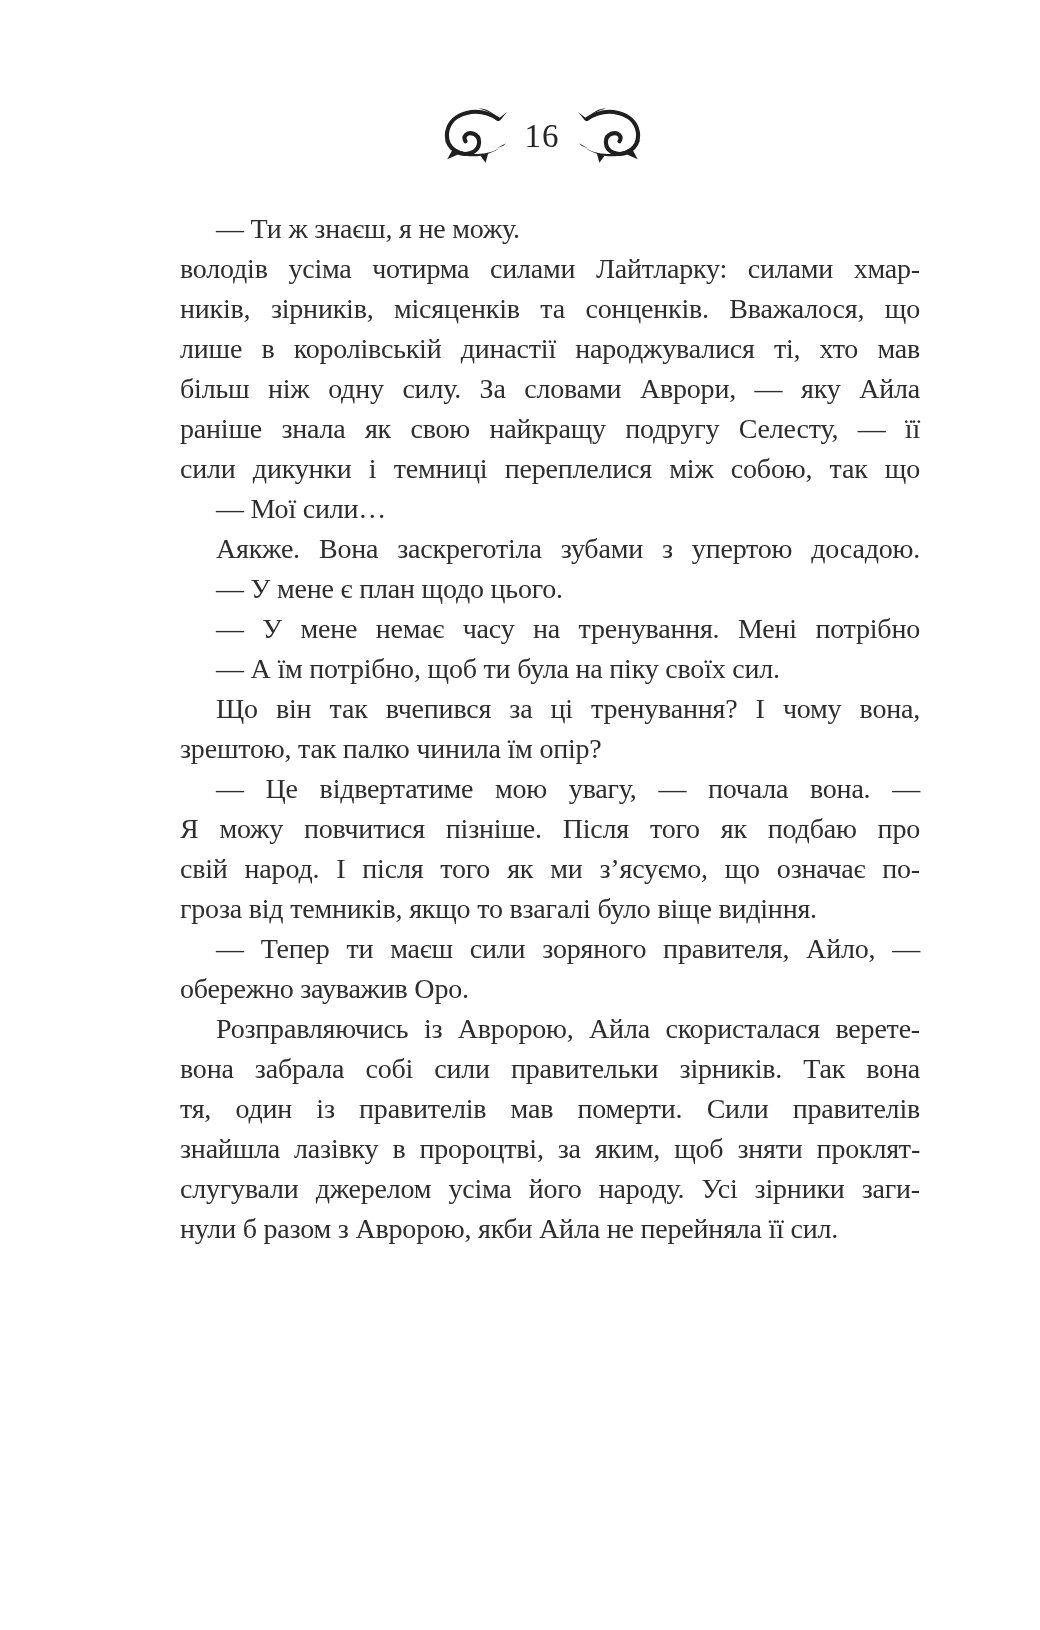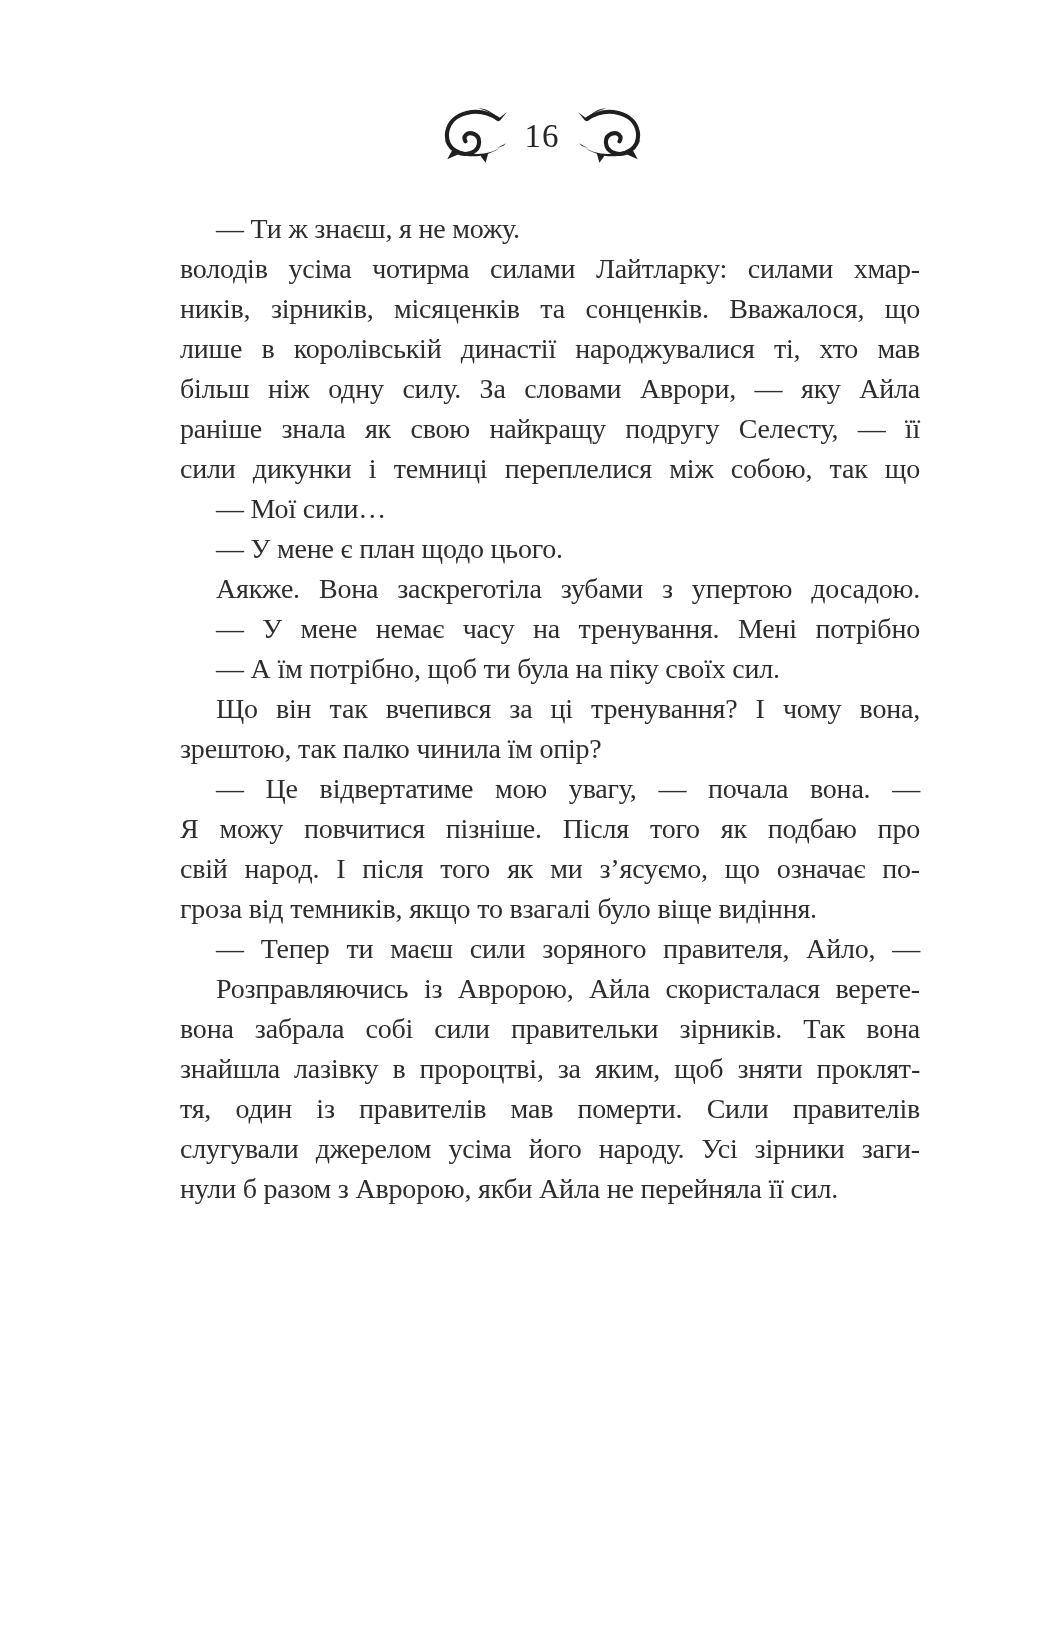--- a/index.html
+++ b/index.html
@@ -97,32 +97,33 @@
 
   <div class="textblock">
     <div class="line ind">— Ти ж знаєш, я не можу.</div>
     <div class="line jst">володів усіма чотирма силами Лайтларку: силами хмар-</div>
     <div class="line jst">ників, зірників, місяценків та сонценків. Вважалося, що</div>
     <div class="line jst">лише в королівській династії народжувалися ті, хто мав</div>
     <div class="line jst">більш ніж одну силу. За словами Аврори, — яку Айла</div>
     <div class="line jst">раніше знала як свою найкращу подругу Селесту, — її</div>
     <div class="line jst">сили дикунки і темниці переплелися між собою, так що</div>
     <div class="line ind">— Мої сили…</div>
+    <div class="line ind jst">Аякже. Вона заскреготіла зубами з упертою досадою.</div>
     <div class="line ind">— У мене є план щодо цього.</div>
-    <div class="line ind jst">Аякже. Вона заскреготіла зубами з упертою досадою.</div>
     <div class="line ind jst">— У мене немає часу на тренування. Мені потрібно</div>
     <div class="line ind">— А їм потрібно, щоб ти була на піку своїх сил.</div>
     <div class="line ind jst">Що він так вчепився за ці тренування? І чому вона,</div>
     <div class="line">зрештою, так палко чинила їм опір?</div>
     <div class="line ind jst">— Це відвертатиме мою увагу, — почала вона. —</div>
     <div class="line jst">Я можу повчитися пізніше. Після того як подбаю про</div>
     <div class="line jst">свій народ. І після того як ми з’ясуємо, що означає по-</div>
     <div class="line">гроза від темників, якщо то взагалі було віще видіння.</div>
     <div class="line ind jst">— Тепер ти маєш сили зоряного правителя, Айло, —</div>
+    <div class="line">обережно зауважив Оро.</div>
     <div class="line ind jst">Розправляючись із Авророю, Айла скористалася верете-</div>
     <div class="line jst">вона забрала собі сили правительки зірників. Так вона</div>
+    <div class="line jst">тя, один із правителів мав померти. Сили правителів</div>
     <div class="line jst">знайшла лазівку в пророцтві, за яким, щоб зняти проклят-</div>
-    <div class="line jst">тя, один із правителів мав померти. Сили правителів</div>
     <div class="line jst">слугували джерелом усіма його народу. Усі зірники заги-</div>
     <div class="line">нули б разом з Авророю, якби Айла не перейняла її сил.</div>
   </div>
 
 </div>
 
 </body></html>

